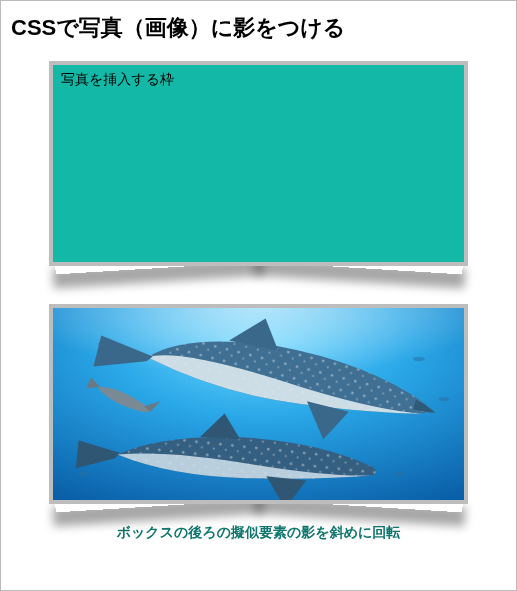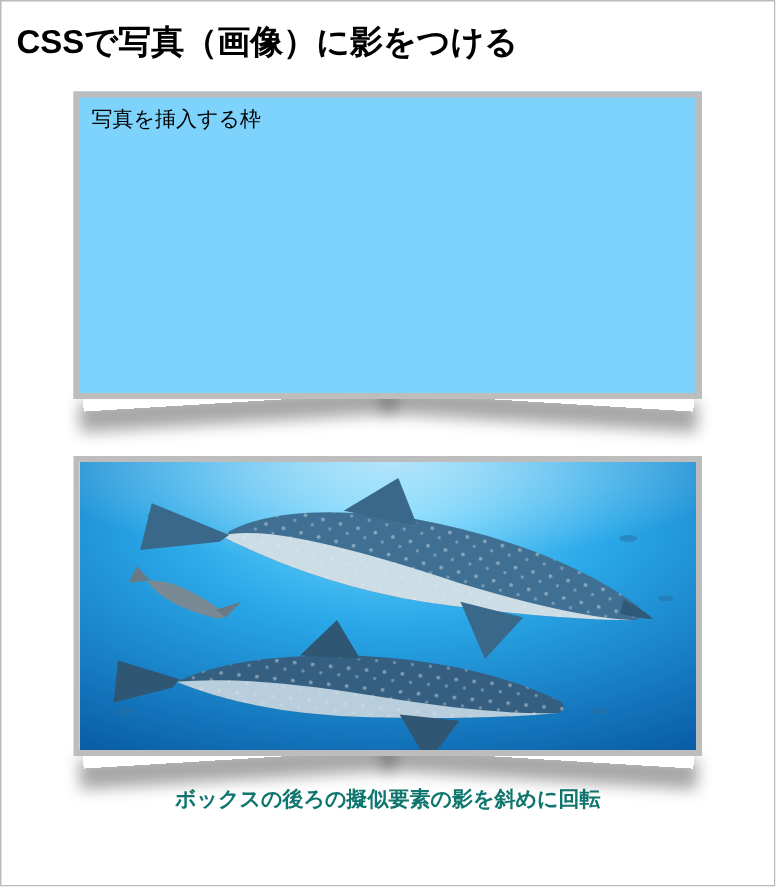--- a/index.html
+++ b/index.html
@@ -27,21 +27,21 @@
   }
   .content {
     padding: 0 48px;
   }
   .frame-wrap {
     position: relative;
     margin-bottom: 38px;
   }
   .frame {
     border: 4px solid #bdbdbd;
-    background: #7dd3fc;
+    background: #14b8a6;
     width: 100%;
     height: 205px;
     padding: 6px 8px;
     font-size: 14px;
     color: #000;
     position: relative;
     z-index: 2;
   }
   .frame-shadow-left, .frame-shadow-right {
     position: absolute;

